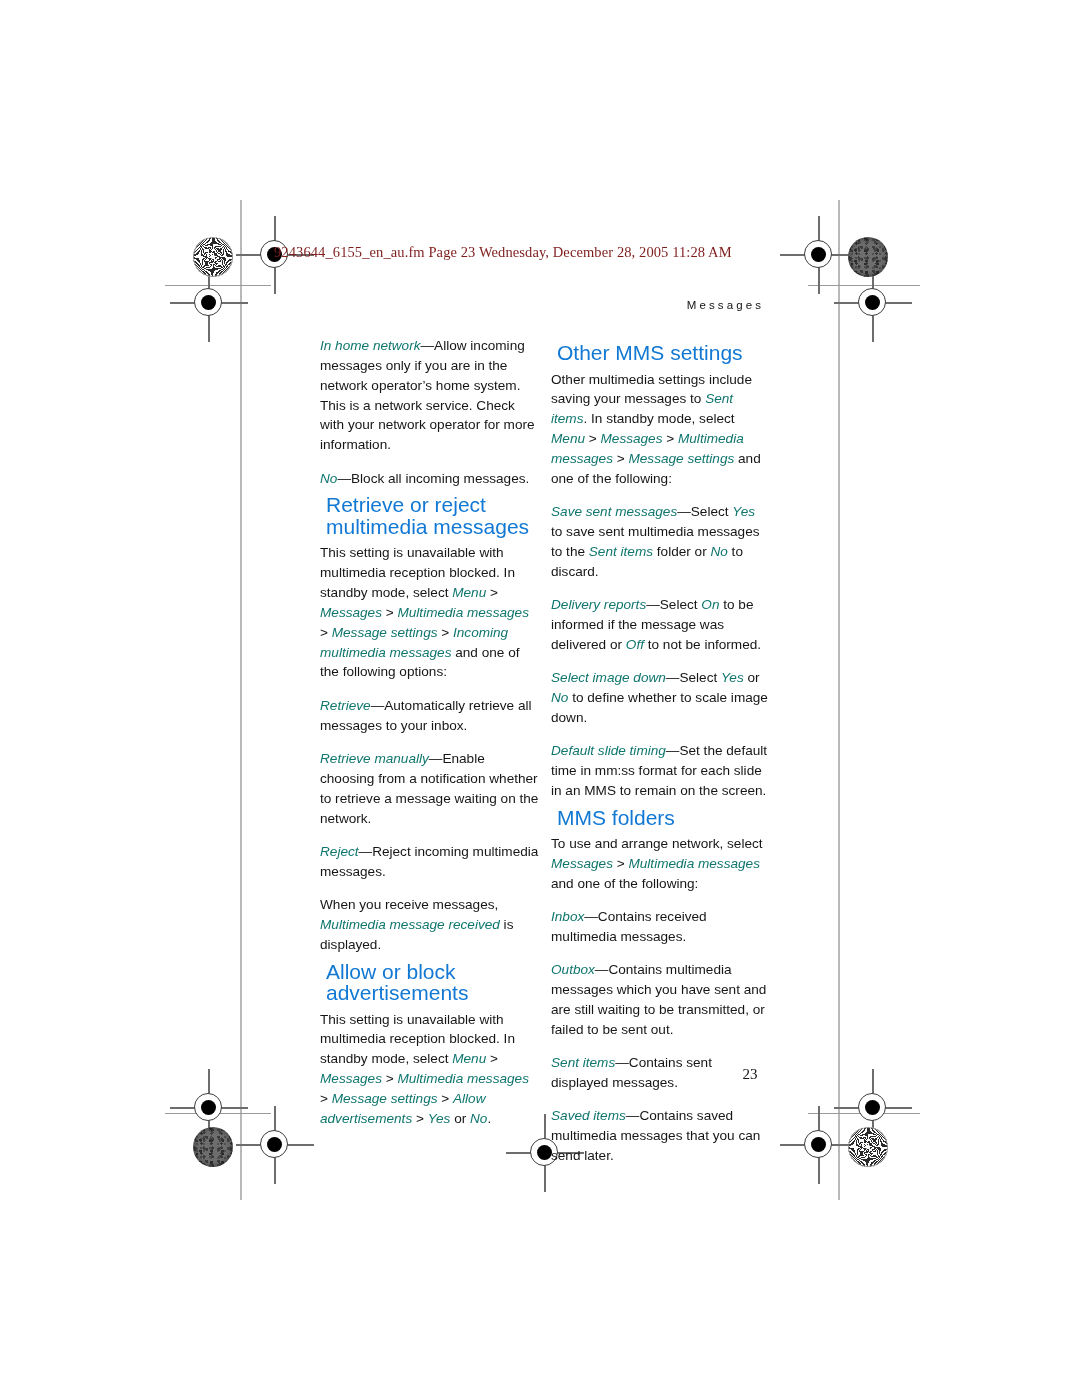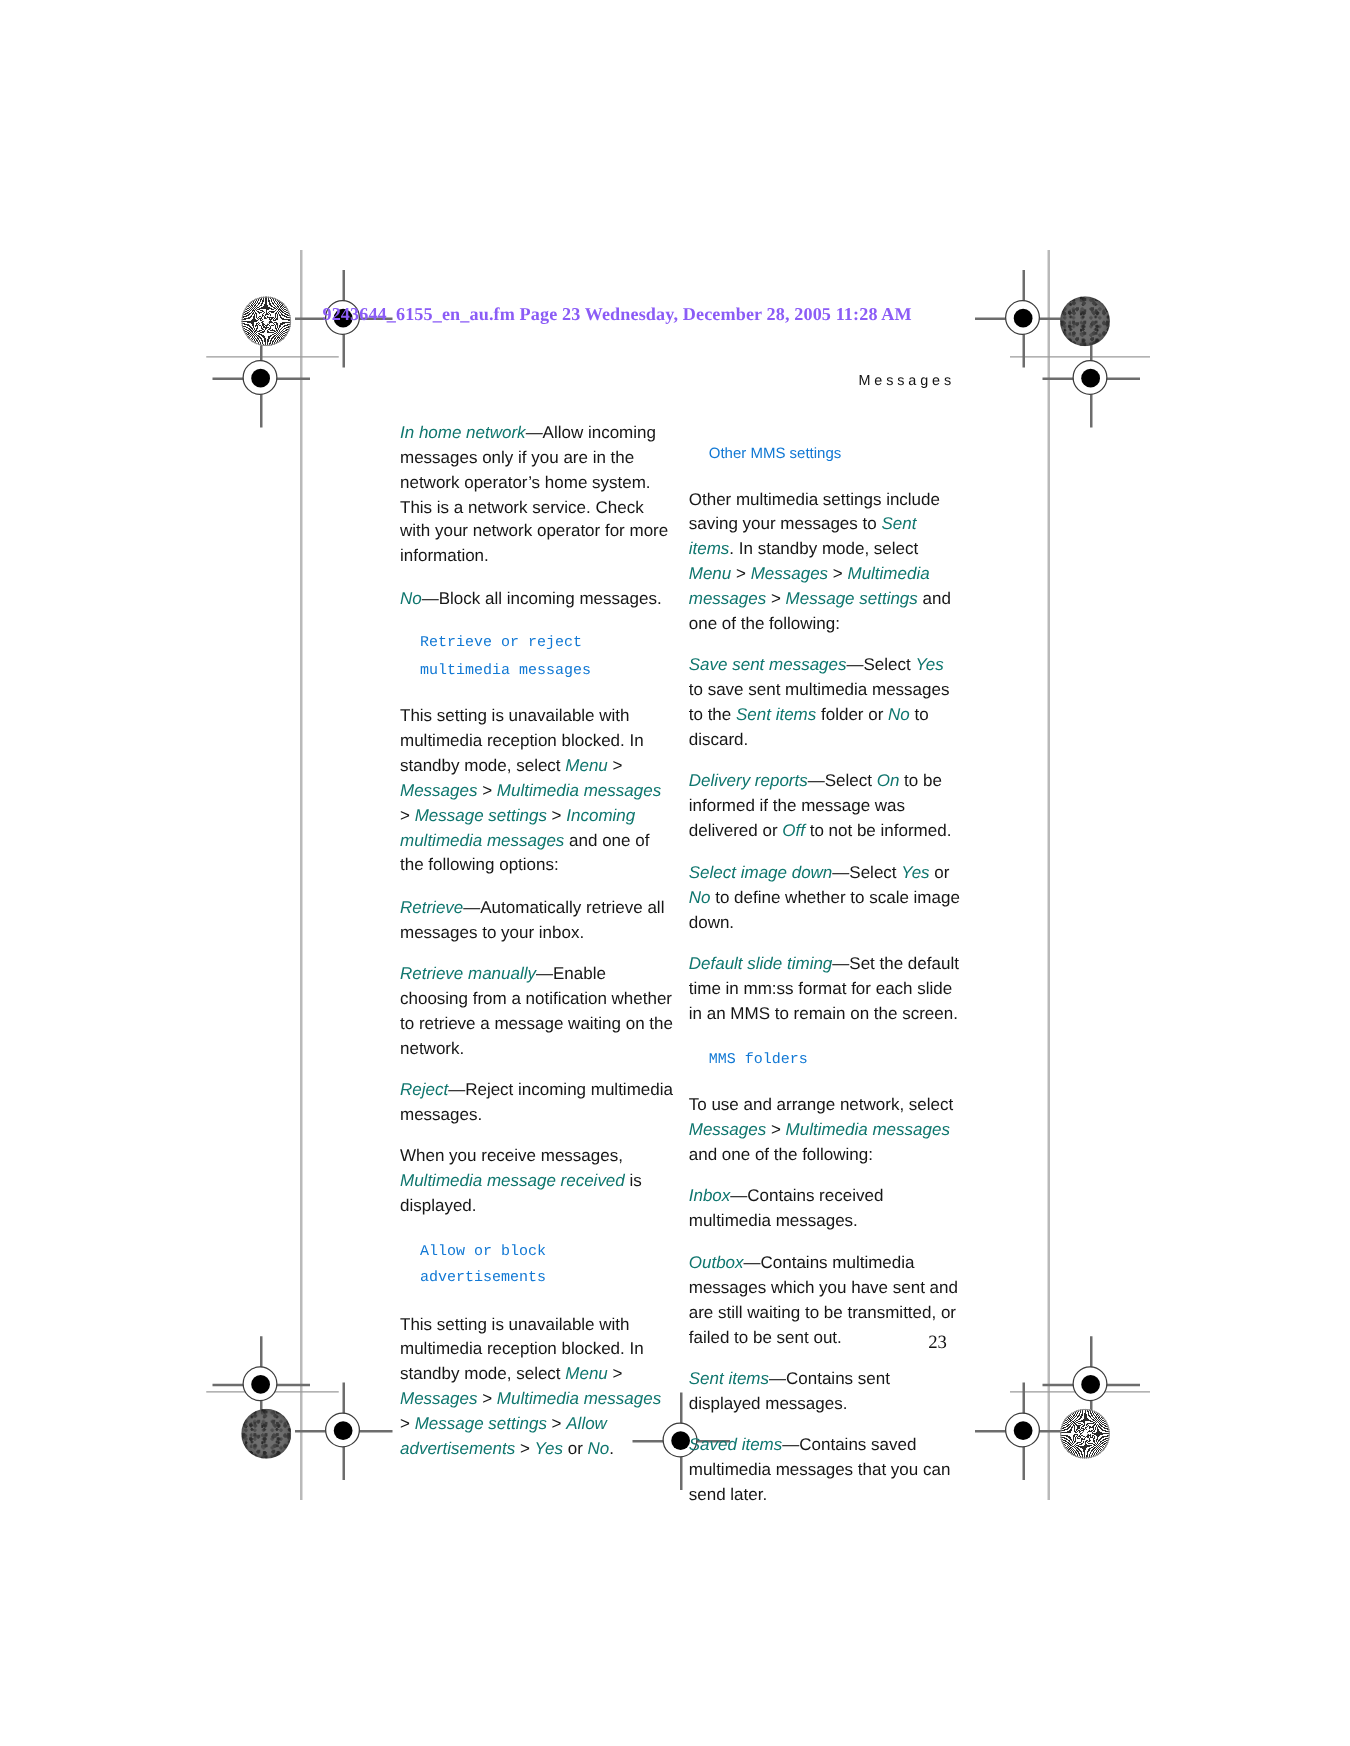--- a/index.html
+++ b/index.html
@@ -101,28 +101,27 @@
       radial-gradient(circle at 55% 45%, #505050 1.2px, transparent 1.4px),
       radial-gradient(circle at 30% 10%, #282828 1.0px, transparent 1.2px),
       radial-gradient(circle at 90% 35%, #4a4a4a 1.3px, transparent 1.5px);
     background-size: 9px 9px, 11px 11px, 8px 8px, 10px 10px, 12px 12px, 7px 7px, 13px 13px, 9px 9px;
     box-shadow: inset 0 0 6px rgba(0,0,0,0.55);
   }
 
   
   .scanline {
     position: absolute;
-    left: 258px;
+    left: 274px;
     top: 244px;
     font-family: "Liberation Serif", serif;
     font-size: 14.5px;
-    color: #8b5cf6;
+    color: #7f1d1d;
     white-space: nowrap;
     letter-spacing: 0.1px;
-    font-weight: bold;
   }
 
   
   .runhead {
     position: absolute;
     left: 548px;
     top: 299px;
     width: 216px;
     text-align: right;
     font-size: 11.5px;
@@ -137,27 +136,27 @@
     width: 219px;
     font-size: 13.6px;
     line-height: 19.85px;
     color: #161616;
   }
   .col-left  { left: 320px; }
   .col-right { left: 551px; }
 
   h2.head {
     color: #1178d4;
-    font-size: 12px;
+    font-size: 21px;
     line-height: 21.5px;
     font-weight: 400;
-    margin: 16px;
+    margin: 6px;
     padding: 0;
   }
-  .gap-before-head { margin-top: 16px; font-family: Liberation Mono, monospace; }
+  .gap-before-head { margin-top: 16px; }
   .gap-head-top    { margin-top: 0px; }
 
   p {
     margin: 0;
     padding: 0;
   }
   p.spaced { margin-top: 13.5px; }
 
   .ui {
     color: #0f766e;

